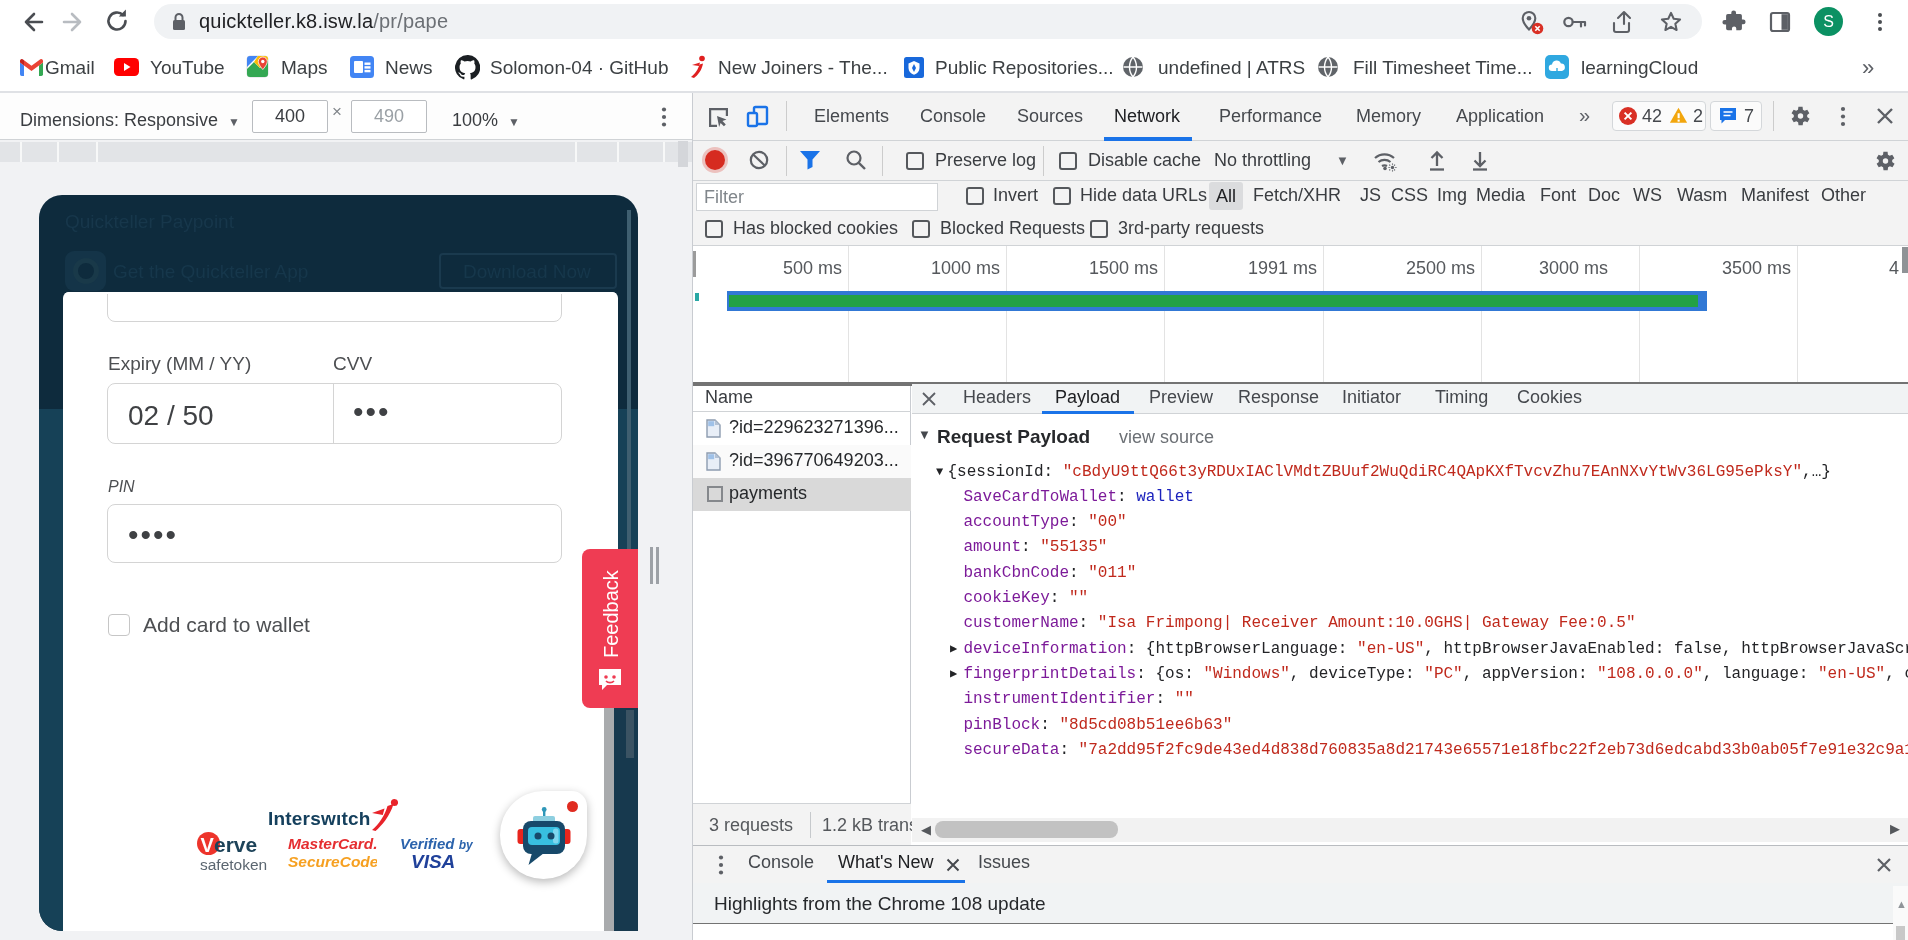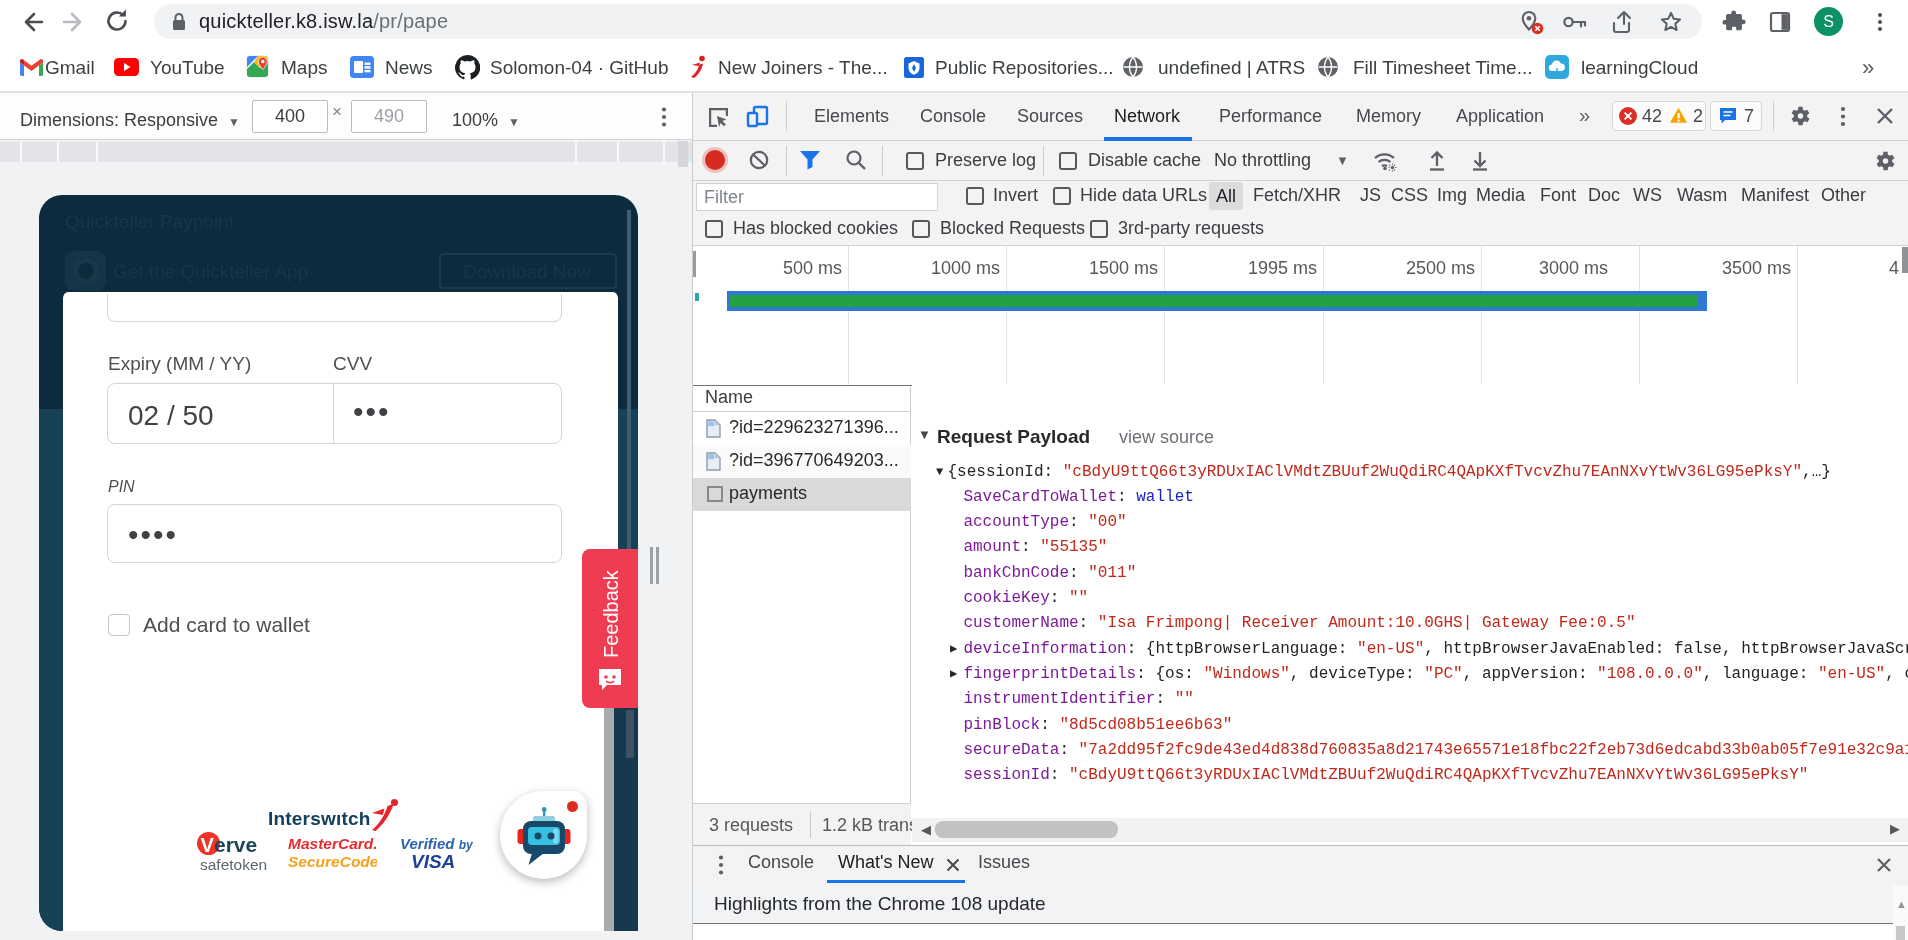--- a/index.html
+++ b/index.html
@@ -386,32 +386,32 @@
     <div class="abs" style="left:1048px;top:4px;">Manifest</div>
     <div class="abs" style="left:1128px;top:4px;">Other</div>
     <div class="abs" style="left:12px;top:39px;width:18px;height:18px;border:2px solid #55585c;border-radius:3px;"></div>
     <div class="abs" style="left:40px;top:37px;">Has blocked cookies</div>
     <div class="abs" style="left:219px;top:39px;width:18px;height:18px;border:2px solid #55585c;border-radius:3px;"></div>
     <div class="abs" style="left:247px;top:37px;">Blocked Requests</div>
     <div class="abs" style="left:397px;top:39px;width:18px;height:18px;border:2px solid #55585c;border-radius:3px;"></div>
     <div class="abs" style="left:425px;top:37px;">3rd-party requests</div>
   </div>
 
-  <div class="abs" id="overview" style="left:0;top:153px;width:1215px;height:140px;background:#fff;border-bottom:1px solid #737373;overflow:hidden;">
+  <div class="abs" id="overview" style="left:0;top:153px;width:1215px;height:140px;background:#fff;border-bottom:4px solid #737373;overflow:hidden;">
     <div class="abs" style="left:155px;top:0;width:1px;height:140px;background:#e3e3e3;"></div>
     <div class="abs" style="left:313px;top:0;width:1px;height:140px;background:#e3e3e3;"></div>
     <div class="abs" style="left:471px;top:0;width:1px;height:140px;background:#e3e3e3;"></div>
     <div class="abs" style="left:630px;top:0;width:1px;height:140px;background:#e3e3e3;"></div>
     <div class="abs" style="left:788px;top:0;width:1px;height:140px;background:#e3e3e3;"></div>
     <div class="abs" style="left:946px;top:0;width:1px;height:140px;background:#e3e3e3;"></div>
     <div class="abs" style="left:1104px;top:0;width:1px;height:140px;background:#e3e3e3;"></div>
     <div class="abs" style="left:55px;top:12px;width:94px;text-align:right;color:#55585c;">500 ms</div>
     <div class="abs" style="left:213px;top:12px;width:94px;text-align:right;color:#55585c;">1000 ms</div>
     <div class="abs" style="left:371px;top:12px;width:94px;text-align:right;color:#55585c;">1500 ms</div>
-    <div class="abs" style="left:530px;top:12px;width:94px;text-align:right;color:#55585c;">1995 ms</div>
+    <div class="abs" style="left:530px;top:12px;width:94px;text-align:right;color:#55585c;">1991 ms</div>
     <div class="abs" style="left:688px;top:12px;width:94px;text-align:right;color:#55585c;">2500 ms</div>
     <div class="abs" style="left:846px;top:12px;width:94px;text-align:left;color:#55585c;">3000 ms</div>
     <div class="abs" style="left:1004px;top:12px;width:94px;text-align:right;color:#55585c;">3500 ms</div>
     <div class="abs" style="left:1196px;top:12px;color:#55585c;">4</div>
     <div class="abs" style="left:1.5px;top:47px;width:4px;height:8px;background:#29a8a5;"></div>
     <div class="abs" style="left:34px;top:45px;width:980px;height:20px;background:#3178d5;"></div>
     <div class="abs" style="left:36px;top:49px;width:969px;height:12px;background:#23a144;"></div>
   </div>
   <div class="abs" style="left:0px;top:158px;width:3px;height:26px;background:#9b9b9b;"></div>
   <div class="abs" style="left:1209px;top:154px;width:6px;height:26px;background:#8f9396;"></div>
@@ -442,40 +442,52 @@
     </div>
 
     <div class="abs" style="left:0;top:417px;width:218px;height:42px;background:#f3f3f3;border-top:1px solid #d0d3d6;">
       <div class="abs" style="left:16px;top:11px;color:#55585c;">3 requests</div>
       <div class="abs" style="left:117px;top:8px;width:1px;height:26px;background:#c6c9cc;"></div>
       <div class="abs" style="left:129px;top:11px;color:#55585c;white-space:nowrap;">1.2 kB trans</div>
     </div>
   </div>
 
   <div class="abs" id="payload" style="left:219px;top:291px;width:996px;height:461px;background:#fff;overflow:hidden;">
+    <div class="abs" style="left:0;top:0;width:996px;height:30px;background:#f1f3f4;border-bottom:1px solid #d0d3d6;">
+      <svg class="abs" style="left:9px;top:7px;" width="16" height="16" viewBox="0 0 16 16">
+        <path d="M2 2 l12 12 M14 2 l-12 12" stroke="#5d6066" stroke-width="1.8"></path>
+      </svg>
+      <div class="abs" style="left:51px;top:3px;color:#45484d;">Headers</div>
+      <div class="abs" style="left:143px;top:3px;color:#202124;">Payload</div>
+      <div class="abs" style="left:130px;top:27px;width:92px;height:3px;background:#1a73e8;"></div>
+      <div class="abs" style="left:237px;top:3px;color:#45484d;">Preview</div>
+      <div class="abs" style="left:326px;top:3px;color:#45484d;">Response</div>
+      <div class="abs" style="left:430px;top:3px;color:#45484d;">Initiator</div>
+      <div class="abs" style="left:523px;top:3px;color:#45484d;">Timing</div>
+      <div class="abs" style="left:605px;top:3px;color:#45484d;">Cookies</div>
+    </div>
     <div class="abs" style="left:6px;top:43px;font-size:13px;color:#45484d;">▼</div>
     <div class="abs" style="left:25px;top:42px;font-size:19px;font-weight:bold;color:#26282b;">Request Payload</div>
     <div class="abs" style="left:207px;top:43px;color:#6c7075;">view source</div>
     <div id="tree" style="position:absolute;left:0;top:0;width:996px;height:461px;overflow:hidden;font-family:'Liberation Mono',monospace;font-size:16px;color:#232427;">
       <div class="abs" style="left:24px;top:77.5px;white-space:pre;line-height:20px;"><span style="font-size:12px;vertical-align:2px;">▼</span></div>
       <div class="abs" style="left:35.5px;top:77.5px;white-space:pre;line-height:20px;">{sessionId: <span style="color:#c0291c">"cBdyU9ttQ66t3yRDUxIAClVMdtZBUuf2WuQdiRC4QApKXfTvcvZhu7EAnNXvYtWv36LG95ePksY"</span>,…}</div>
       <div class="abs" style="left:51.4px;top:102.8px;white-space:pre;line-height:20px;"><span style="color:#7c1a99">SaveCardToWallet</span>: <span style="color:#1c23bd">wallet</span></div>
       <div class="abs" style="left:51.4px;top:128.1px;white-space:pre;line-height:20px;"><span style="color:#7c1a99">accountType</span>: <span style="color:#c0291c">"00"</span></div>
       <div class="abs" style="left:51.4px;top:153.4px;white-space:pre;line-height:20px;"><span style="color:#7c1a99">amount</span>: <span style="color:#c0291c">"55135"</span></div>
       <div class="abs" style="left:51.4px;top:178.7px;white-space:pre;line-height:20px;"><span style="color:#7c1a99">bankCbnCode</span>: <span style="color:#c0291c">"011"</span></div>
       <div class="abs" style="left:51.4px;top:204.0px;white-space:pre;line-height:20px;"><span style="color:#7c1a99">cookieKey</span>: <span style="color:#c0291c">""</span></div>
       <div class="abs" style="left:51.4px;top:229.3px;white-space:pre;line-height:20px;"><span style="color:#7c1a99">customerName</span>: <span style="color:#c0291c">"Isa Frimpong| Receiver Amount:10.0GHS| Gateway Fee:0.5"</span></div>
       <div class="abs" style="left:38px;top:254.6px;white-space:pre;line-height:20px;"><span style="font-size:12px;vertical-align:2px;">▶</span></div>
       <div class="abs" style="left:51.4px;top:254.6px;white-space:pre;line-height:20px;"><span style="color:#7c1a99">deviceInformation</span>: {httpBrowserLanguage: <span style="color:#c0291c">"en-US"</span>, httpBrowserJavaEnabled: false, httpBrowserJavaScriptEna</div>
       <div class="abs" style="left:38px;top:279.9px;white-space:pre;line-height:20px;"><span style="font-size:12px;vertical-align:2px;">▶</span></div>
       <div class="abs" style="left:51.4px;top:279.9px;white-space:pre;line-height:20px;"><span style="color:#7c1a99">fingerprintDetails</span>: {os: <span style="color:#c0291c">"Windows"</span>, deviceType: <span style="color:#c0291c">"PC"</span>, appVersion: <span style="color:#c0291c">"108.0.0.0"</span>, language: <span style="color:#c0291c">"en-US"</span>, col</div>
       <div class="abs" style="left:51.4px;top:305.2px;white-space:pre;line-height:20px;"><span style="color:#7c1a99">instrumentIdentifier</span>: <span style="color:#c0291c">""</span></div>
       <div class="abs" style="left:51.4px;top:330.5px;white-space:pre;line-height:20px;"><span style="color:#7c1a99">pinBlock</span>: <span style="color:#c0291c">"8d5cd08b51ee6b63"</span></div>
       <div class="abs" style="left:51.4px;top:355.8px;white-space:pre;line-height:20px;"><span style="color:#7c1a99">secureData</span>: <span style="color:#c0291c">"7a2dd95f2fc9de43ed4d838d760835a8d21743e65571e18fbc22f2eb73d6edcabd33b0ab05f7e91e32c9a1b4d7e</span></div>
-      <div class="abs" style="left:51.4px;top:381.1px;white-space:pre;line-height:20px;"><span style="color:#7c1a99">sessionId</span>: <span style="color:#c0291c">"cBdyU9ttQ66t3yRDUxIAClVMdtZBUuf2WuQdiRC4QApKXfTvcvZhu7EAnNXvYtWv36LG95ePksY"</span></div>
     </div>
   </div>
 
   <div class="abs" style="left:219px;top:725px;width:996px;height:24px;background:#f2f2f2;">
     <div class="abs" style="left:9px;top:4px;font-size:13px;color:#55585c;">◀</div>
     <div class="abs" style="left:23px;top:3px;width:183px;height:17px;border-radius:8px;background:#c2c2c2;"></div>
     <div class="abs" style="left:978px;top:3px;font-size:13px;color:#55585c;">▶</div>
   </div>
 
   <div class="abs" id="drawer" style="left:0;top:752px;width:1215px;height:95px;background:#fff;border-top:1px solid #b9bcc0;">

